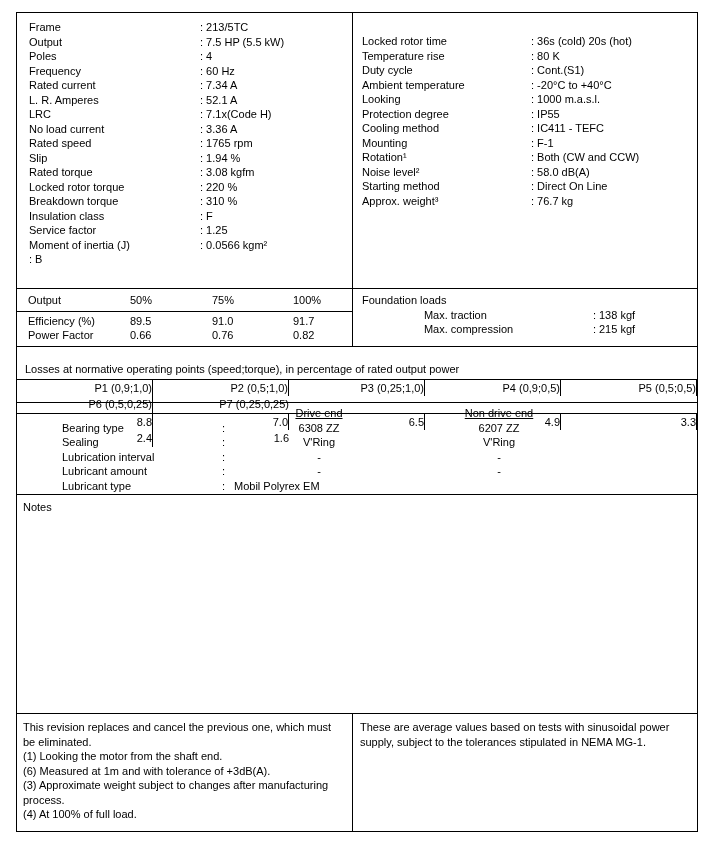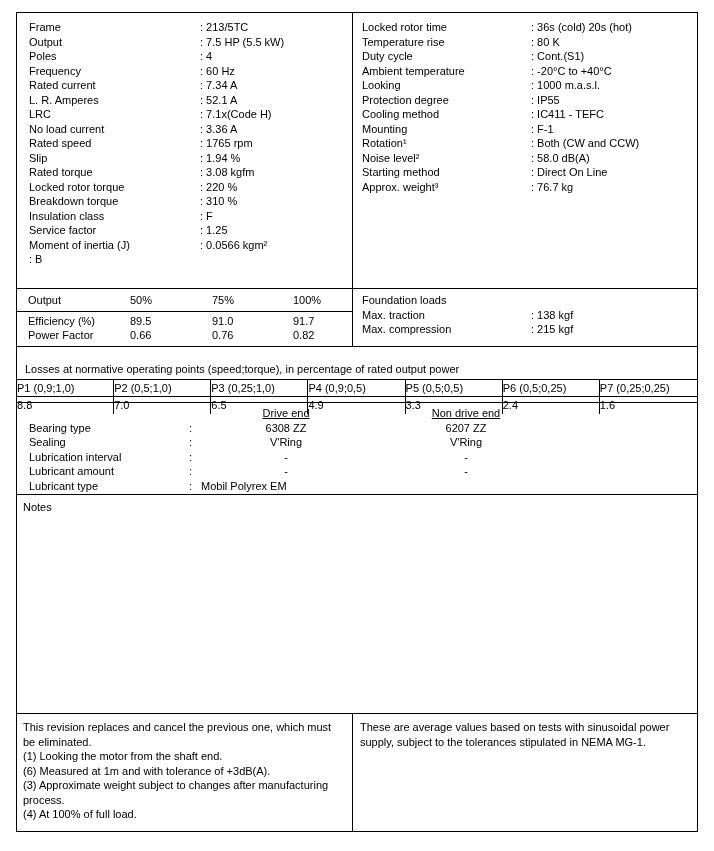--- a/index.html
+++ b/index.html
@@ -14,46 +14,46 @@
     border:1.5px solid #000; display:flex; flex-direction:column;
     background:#fff;
   }
   .split { display:flex; }
   .col-l { width:336px; border-right:1.5px solid #000; }
   .col-r { flex:1; }
 
   
   .sec-specs { height:275px; }
   .sec-specs .col-l { padding:7px 0 0 12px; }
-  .sec-specs .col-r { padding:7px 0 0 9px; }
+  .sec-specs .col-r { padding:7px 0 0 9px;margin-top:14px; }
   .srow { display:flex; white-space:nowrap; }
   .sec-specs .col-l .lbl { width:171px; flex:none; }
   .sec-specs .col-r .lbl { width:169px; flex:none; }
 
   
   .sec-perf { height:58px; border-top:1.5px solid #000; }
   .sec-perf .col-l, .sec-perf .col-r { padding-top:4px; }
   .pgrid { display:grid; grid-template-columns:102px 82px 81px auto; padding-left:11px; }
   .phead { border-bottom:1.5px solid #000; padding-bottom:3px; }
   .prows { padding-top:2px; }
   .sec-perf .col-r { padding-left:9px; }
-  .frow { display:flex; white-space:nowrap; }
+  .frow { display:flex; white-space:nowrap;justify-content:center; }
   .frow .lbl { width:169px; flex:none; }
 
   
   .sec-losses { height:56px; border-top:1.5px solid #000; display:flex; flex-direction:column; }
   .losses-title { padding:3px 0 2px 8px; border-bottom:1.5px solid #000; height:20.5px;margin-top:12px; }
-  .lgrid { display:grid; grid-template-columns:repeat(7,1fr); text-align:left; }
+  .lgrid { display:grid; grid-template-columns:repeat(5,1fr); text-align:right; }
   .lgrid > div { border-right:1.5px solid #000; padding:1px 0; }
   .lgrid > div:last-child { border-right:none; }
   .lhead { border-bottom:1.5px solid #000; }
 
   
   .sec-bear { height:92px; border-top:1.5px solid #000; padding:3px 0 0 12px; }
-  .bgrid { display:grid; grid-template-columns:160px 12px 170px 190px 1fr; }
+  .bgrid { display:grid; grid-template-columns:160px 12px 170px 190px 1fr;margin-left:33px; }
   .bgrid .c { text-align:center; }
   .bgrid .u { text-decoration:underline; }
   .bspan { grid-column:3/5; text-align:left; }
 
   
   .sec-notes { height:219px; border-top:1.5px solid #000; padding:5px 0 0 6px; }
 
   
   .sec-foot { flex:1; border-top:1.5px solid #000; }
   .sec-foot .col-l { padding:6px 8px 0 6px; }

